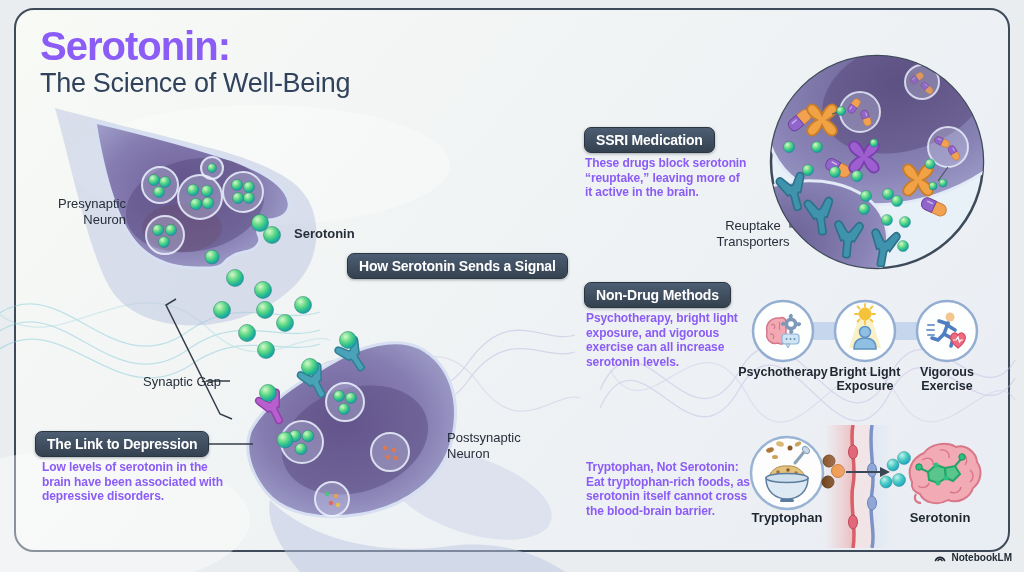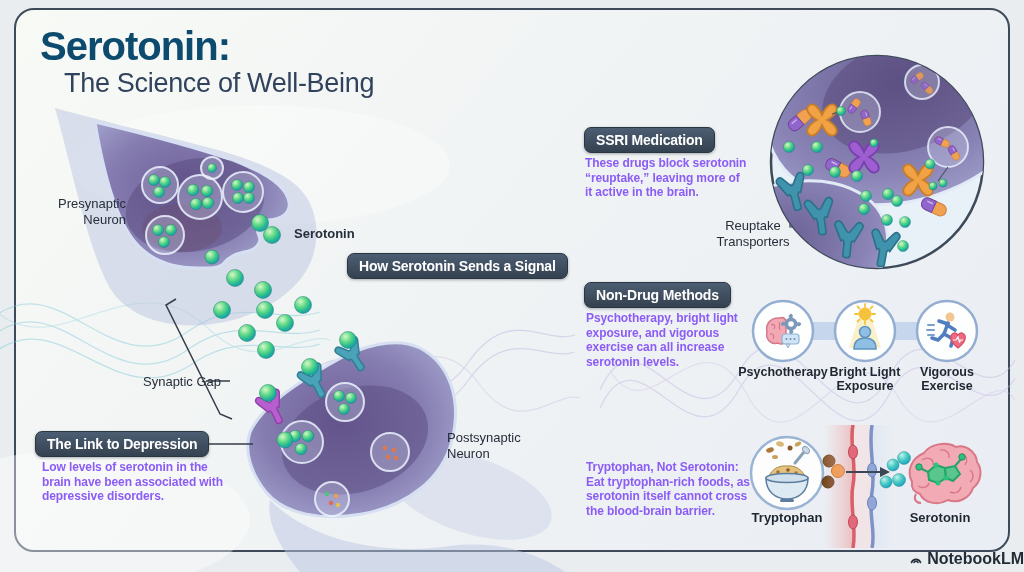--- a/index.html
+++ b/index.html
@@ -3,36 +3,36 @@
 <meta charset="utf-8">
 <style>
   html,body{margin:0;padding:0;background:#e9edef;}
   #page{position:relative;width:1024px;height:572px;overflow:hidden;
         font-family:"Liberation Sans",sans-serif;background:#e9edef;}
   .card{position:absolute;left:14px;top:8px;width:992px;height:540px;
         border:2px solid #3e4a59;border-radius:20px;
         background:linear-gradient(130deg,#f8faf6 0%,#f1f4f4 40%,#e9edf4 100%);}
   #art{position:absolute;left:0;top:0;pointer-events:none;}
   .abs{position:absolute;}
-  .title1{font-size:40px;font-weight:bold;color:#0c4a6e;letter-spacing:-1px;line-height:1.0;}
-  .title2{font-size:27px;font-weight:normal;color:#31425c;letter-spacing:-0.3px;line-height:1.05;margin-top:3px;margin-left:24px;}
+  .title1{font-size:40px;font-weight:bold;color:#8b5cf6;letter-spacing:-1px;line-height:1.0;}
+  .title2{font-size:27px;font-weight:normal;color:#31425c;letter-spacing:-0.3px;line-height:1.05;margin-top:3px;}
   .hdr-box{position:absolute;background:linear-gradient(180deg,#4d5e73,#34414f);color:#fff;
         font-weight:bold;font-size:14px;padding:4px 11px;border-radius:7px;letter-spacing:-0.2px;
         border:1px solid #2a3542;box-shadow:0 1px 3px rgba(20,30,40,.35);white-space:nowrap;z-index:5;}
   .body-text{position:absolute;font-size:12px;font-weight:bold;color:#8b5cf6;line-height:1.22;
         letter-spacing:-0.1px;z-index:5;}
   .body-text b{display:block;}
   .dlabel{position:absolute;font-size:13px;color:#262e3a;line-height:1.25;z-index:5;}
   .bold{font-weight:bold;}
   .ctr{text-align:center;}
   .rgt{text-align:right;}
   .mlabel{position:absolute;font-size:12.5px;font-weight:bold;color:#1e2630;line-height:1.15;
         text-align:center;z-index:5;}
-  .watermark{position:absolute;right:0;top:550px;display:flex;align-items:center;gap:4px;
-        font-size:16px;font-weight:bold;color:#222b36;z-index:6;}
+  .watermark{position:absolute;right:12px;top:550px;display:flex;align-items:center;gap:4px;
+        font-size:10px;font-weight:bold;color:#222b36;z-index:6;}
 </style>
 </head>
 <body>
 
 <div id="page">
   <div class="card"></div>
 
   <svg id="art" width="1024" height="572" viewBox="0 0 1024 572">
     <defs>
       <radialGradient id="gBall" cx="35%" cy="30%" r="75%">

